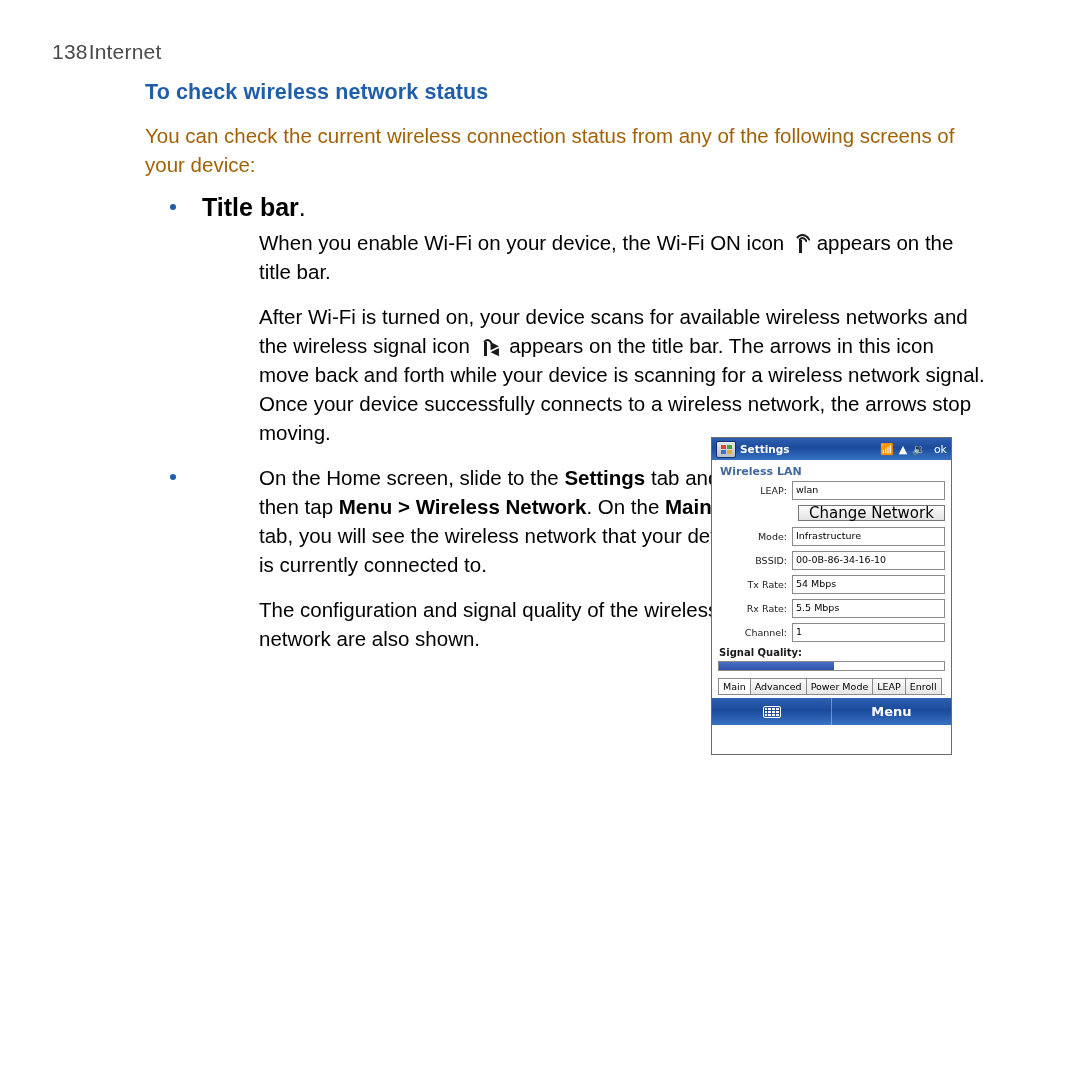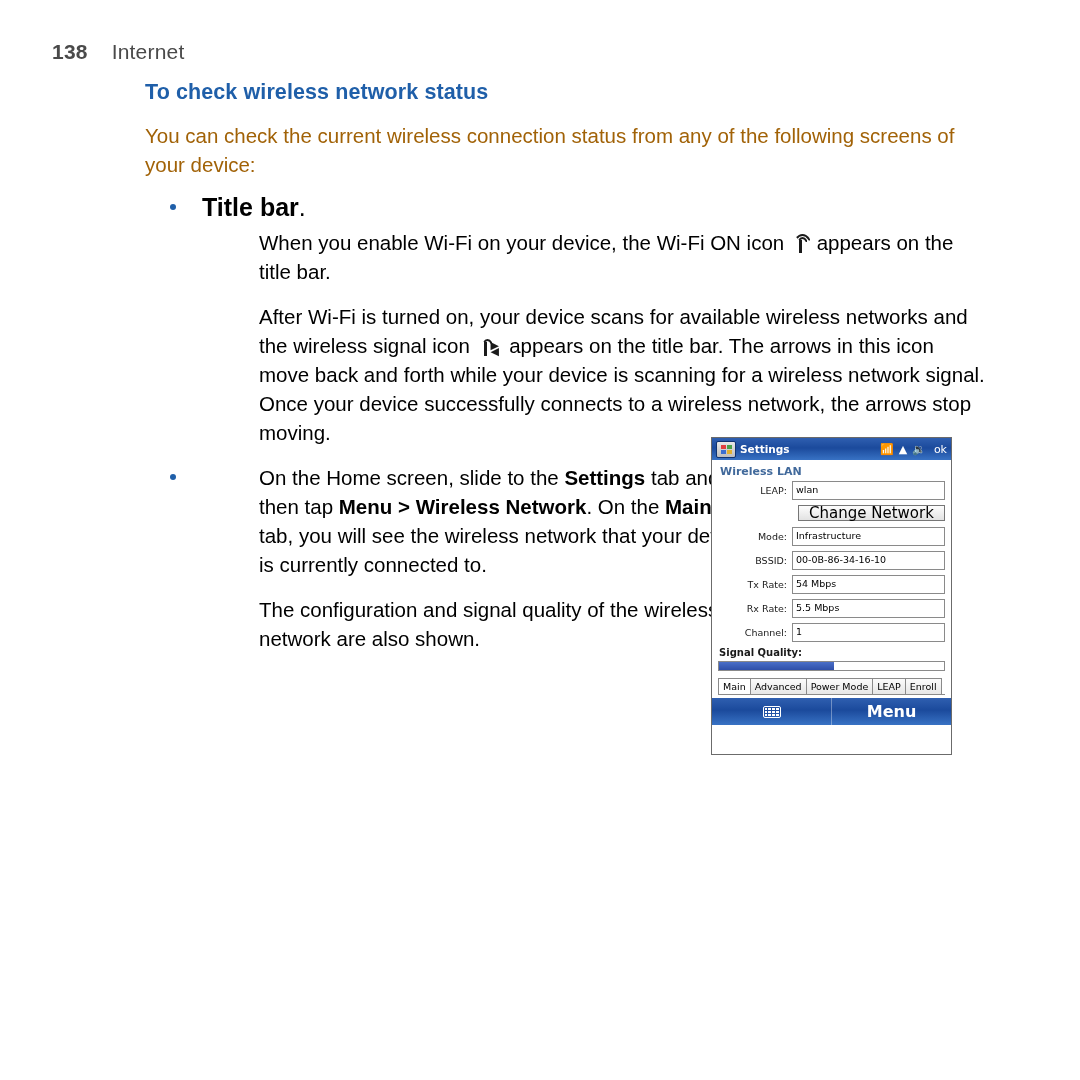--- a/index.html
+++ b/index.html
@@ -19,23 +19,23 @@
   
   .page-header {
     position: absolute;
     left: 52px;
     top: 40px;
     font-size: 21px;
     color: #3f3f3f;
     letter-spacing: 0.2px;
   }
   .page-header .pagenum {
-    font-weight: bold;
+    font-weight: normal;
     color: #4a4a4a;
-    margin-right: 24px;
+    margin-right: 1px;
   }
   .page-header .chapter {
     font-weight: normal;
     color: #4a4a4a;
   }
 
   
   .content {
     position: absolute;
     left: 145px;
@@ -347,21 +347,21 @@
     grid-template-rows: repeat(3, 1fr);
     gap: 1px;
     padding: 1px;
     box-sizing: border-box;
   }
   .kbd-icon i { background: #ffffff; display: block; }
   .soft-right {
     flex: 1;
     text-align: center;
     color: #ffffff;
-    font-size: 16px;
+    font-size: 13px;
     font-weight: bold;
   }
   .soft-sep {
     width: 1px;
     height: 100%;
     background: rgba(255,255,255,0.35);
   }
 </style>
 </head>
 <body>

